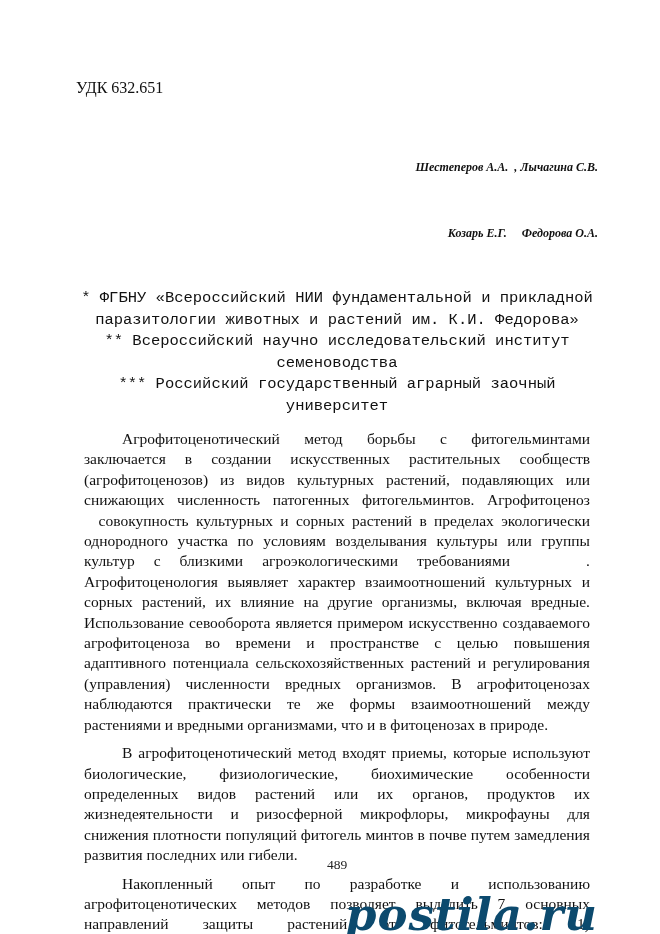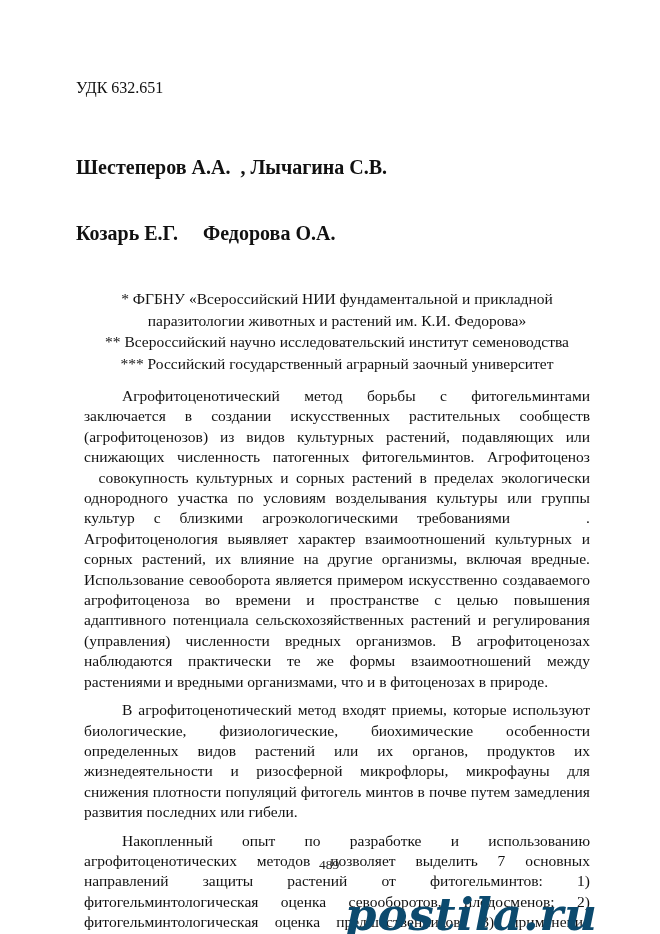--- a/index.html
+++ b/index.html
@@ -29,44 +29,46 @@
   }
   .title-block {
     margin-top: 20px;
     text-align: center;
     font-weight: bold;
     font-size: 16px;
     line-height: 22px;
   }
   .authors-block {
     margin-top: 14px;
-    text-align: left;
+    text-align: right;
     font-weight: bold;
-    font-size: 20px;
+    font-style: italic;
+    font-size: 12px;
     line-height: 22px;
     white-space: pre-wrap;
   }
   .affiliations-block {
     text-align: center;
     font-size: 15.5px;
     line-height: 21.5px;
+    font-family: Liberation Mono, monospace;
   }
   .body-text {
     margin-top: 12px;
   }
   .body-text p {
     margin: 8px;
     text-align: justify;
     text-indent: 38px;
     font-size: 15.5px;
     line-height: 20.4px;
   }
   .page-number {
     position: absolute;
-    left: 68px;
+    left: 76px;
     top: 857px;
     width: 522px;
     text-align: center;
     font-size: 13.5px;
     color: #222222;
   }
   .watermark {
     position: absolute;
     right: 6px;
     top: 860px;

